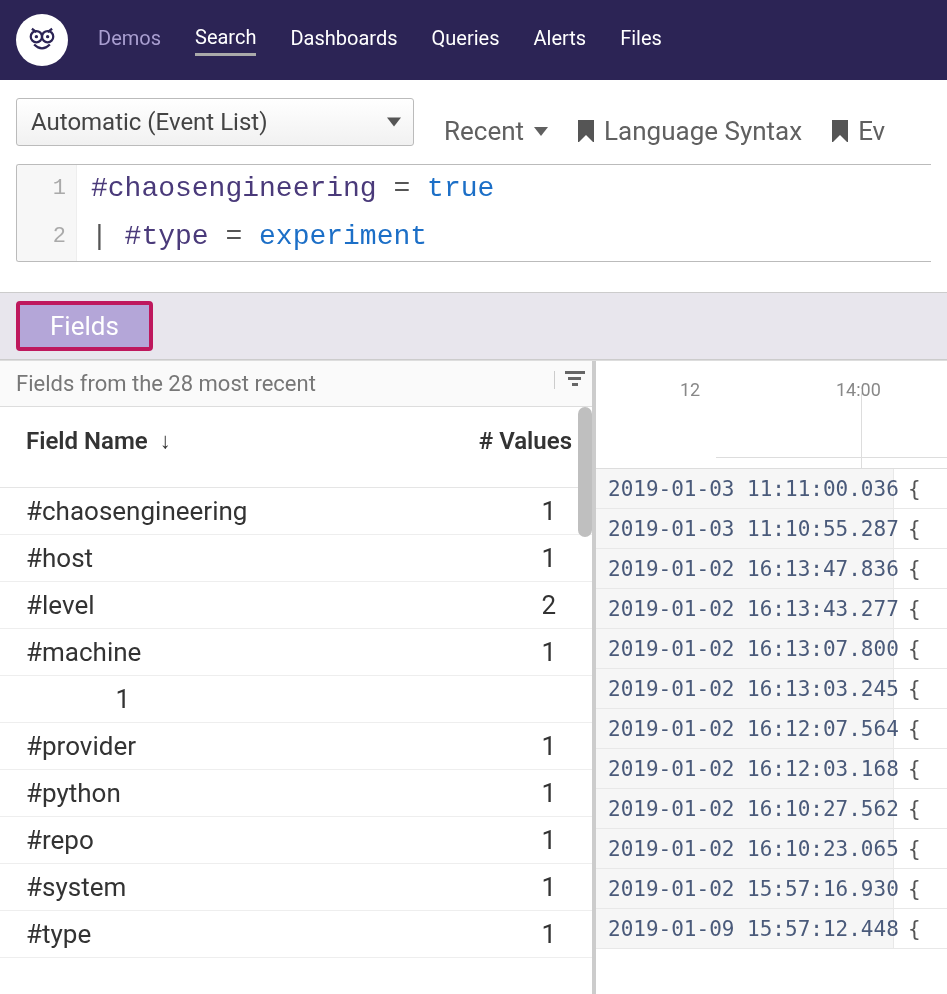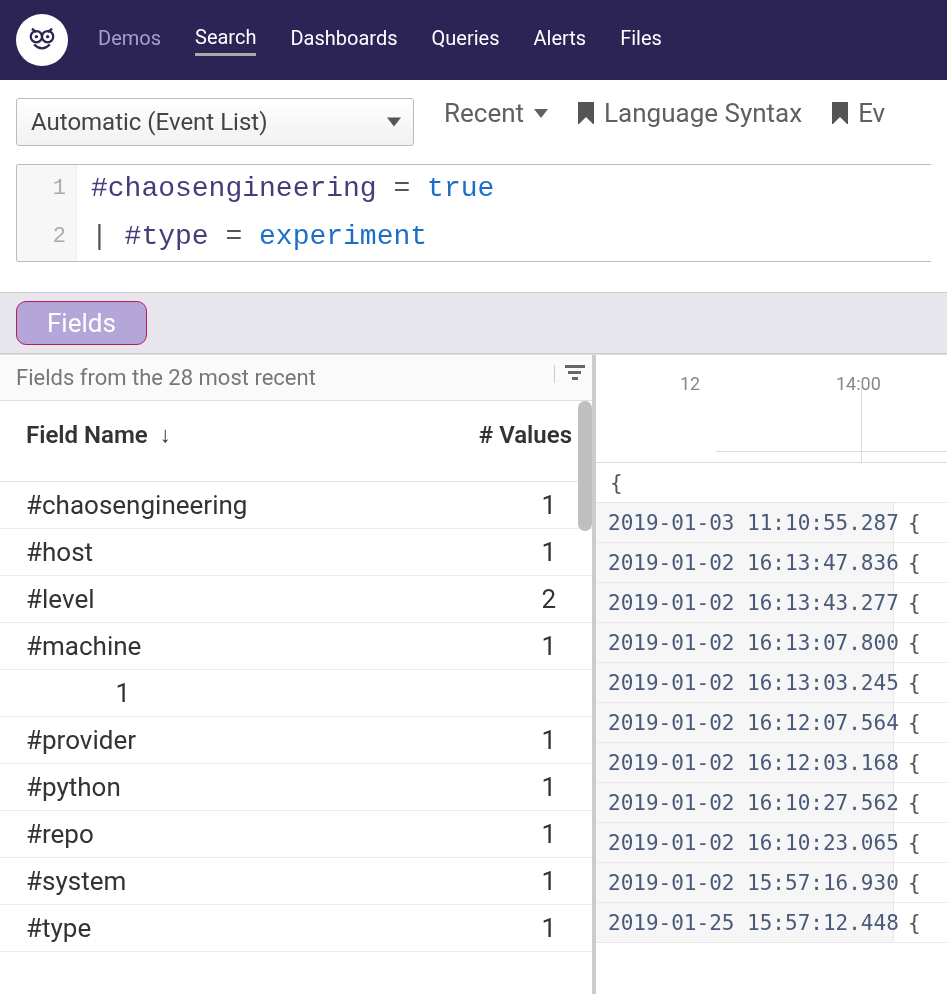--- a/index.html
+++ b/index.html
@@ -37,21 +37,21 @@
   font-weight: 400;
   text-decoration: none;
   padding-bottom: 4px;
 }
 .nav-link.dim { color: #a99ed0; }
 .nav-link.active { border-bottom: 3px solid #aaa; }
 
 
 .toolbar {
   display: flex;
-  align-items: flex-start;
+  align-items: flex-end;
   padding: 18px 16px 0 16px;
   gap: 30px;
 }
 .select {
   border: 1px solid #bbb;
   background: linear-gradient(#fff, #f1f1f1);
   height: 48px;
   padding: 0 44px 0 14px;
   font-size: 24px;
   color: #444;
@@ -138,22 +138,22 @@
   border-bottom: 1px solid #ccc;
   background: #e8e6ed;
   padding: 8px 16px;
   display: flex;
 }
 .tab {
   background: #b4a6d8;
   color: #fff;
   font-size: 26px;
   padding: 6px 30px;
-  border-radius: 10px;
-  border: 1px solid #be185d;
+  border-radius: 4px;
+  border: 4px solid #be185d;
 }
 
 
 .split {
   display: flex;
   height: calc(994px - 80px - 66px - 114px - 56px);
   border-top: 1px solid #ddd;
 }
 .left {
   width: 596px;
@@ -408,20 +408,21 @@
 
   <div class="right">
     <div class="timeline">
       <span class="tick t1">12</span>
       <span class="tick t2">14:00</span>
       <div class="axis"></div>
       <div class="vline l1"></div>
     </div>
     <div class="events" id="events">
         <div class="event-row">
+          <div class="event-ts">2019-01-03 11:11:00.036</div>
           <div class="event-body">{</div>
         </div>
         <div class="event-row">
           <div class="event-ts">2019-01-03 11:10:55.287</div>
           <div class="event-body">{</div>
         </div>
         <div class="event-row">
           <div class="event-ts">2019-01-02 16:13:47.836</div>
           <div class="event-body">{</div>
         </div>
@@ -451,18 +452,18 @@
         </div>
         <div class="event-row">
           <div class="event-ts">2019-01-02 16:10:23.065</div>
           <div class="event-body">{</div>
         </div>
         <div class="event-row">
           <div class="event-ts">2019-01-02 15:57:16.930</div>
           <div class="event-body">{</div>
         </div>
         <div class="event-row">
-          <div class="event-ts">2019-01-25 15:57:12.448</div>
+          <div class="event-ts">2019-01-09 15:57:12.448</div>
           <div class="event-body">{</div>
         </div>
       </div>
   </div>
 </div>
 
 </body></html>

